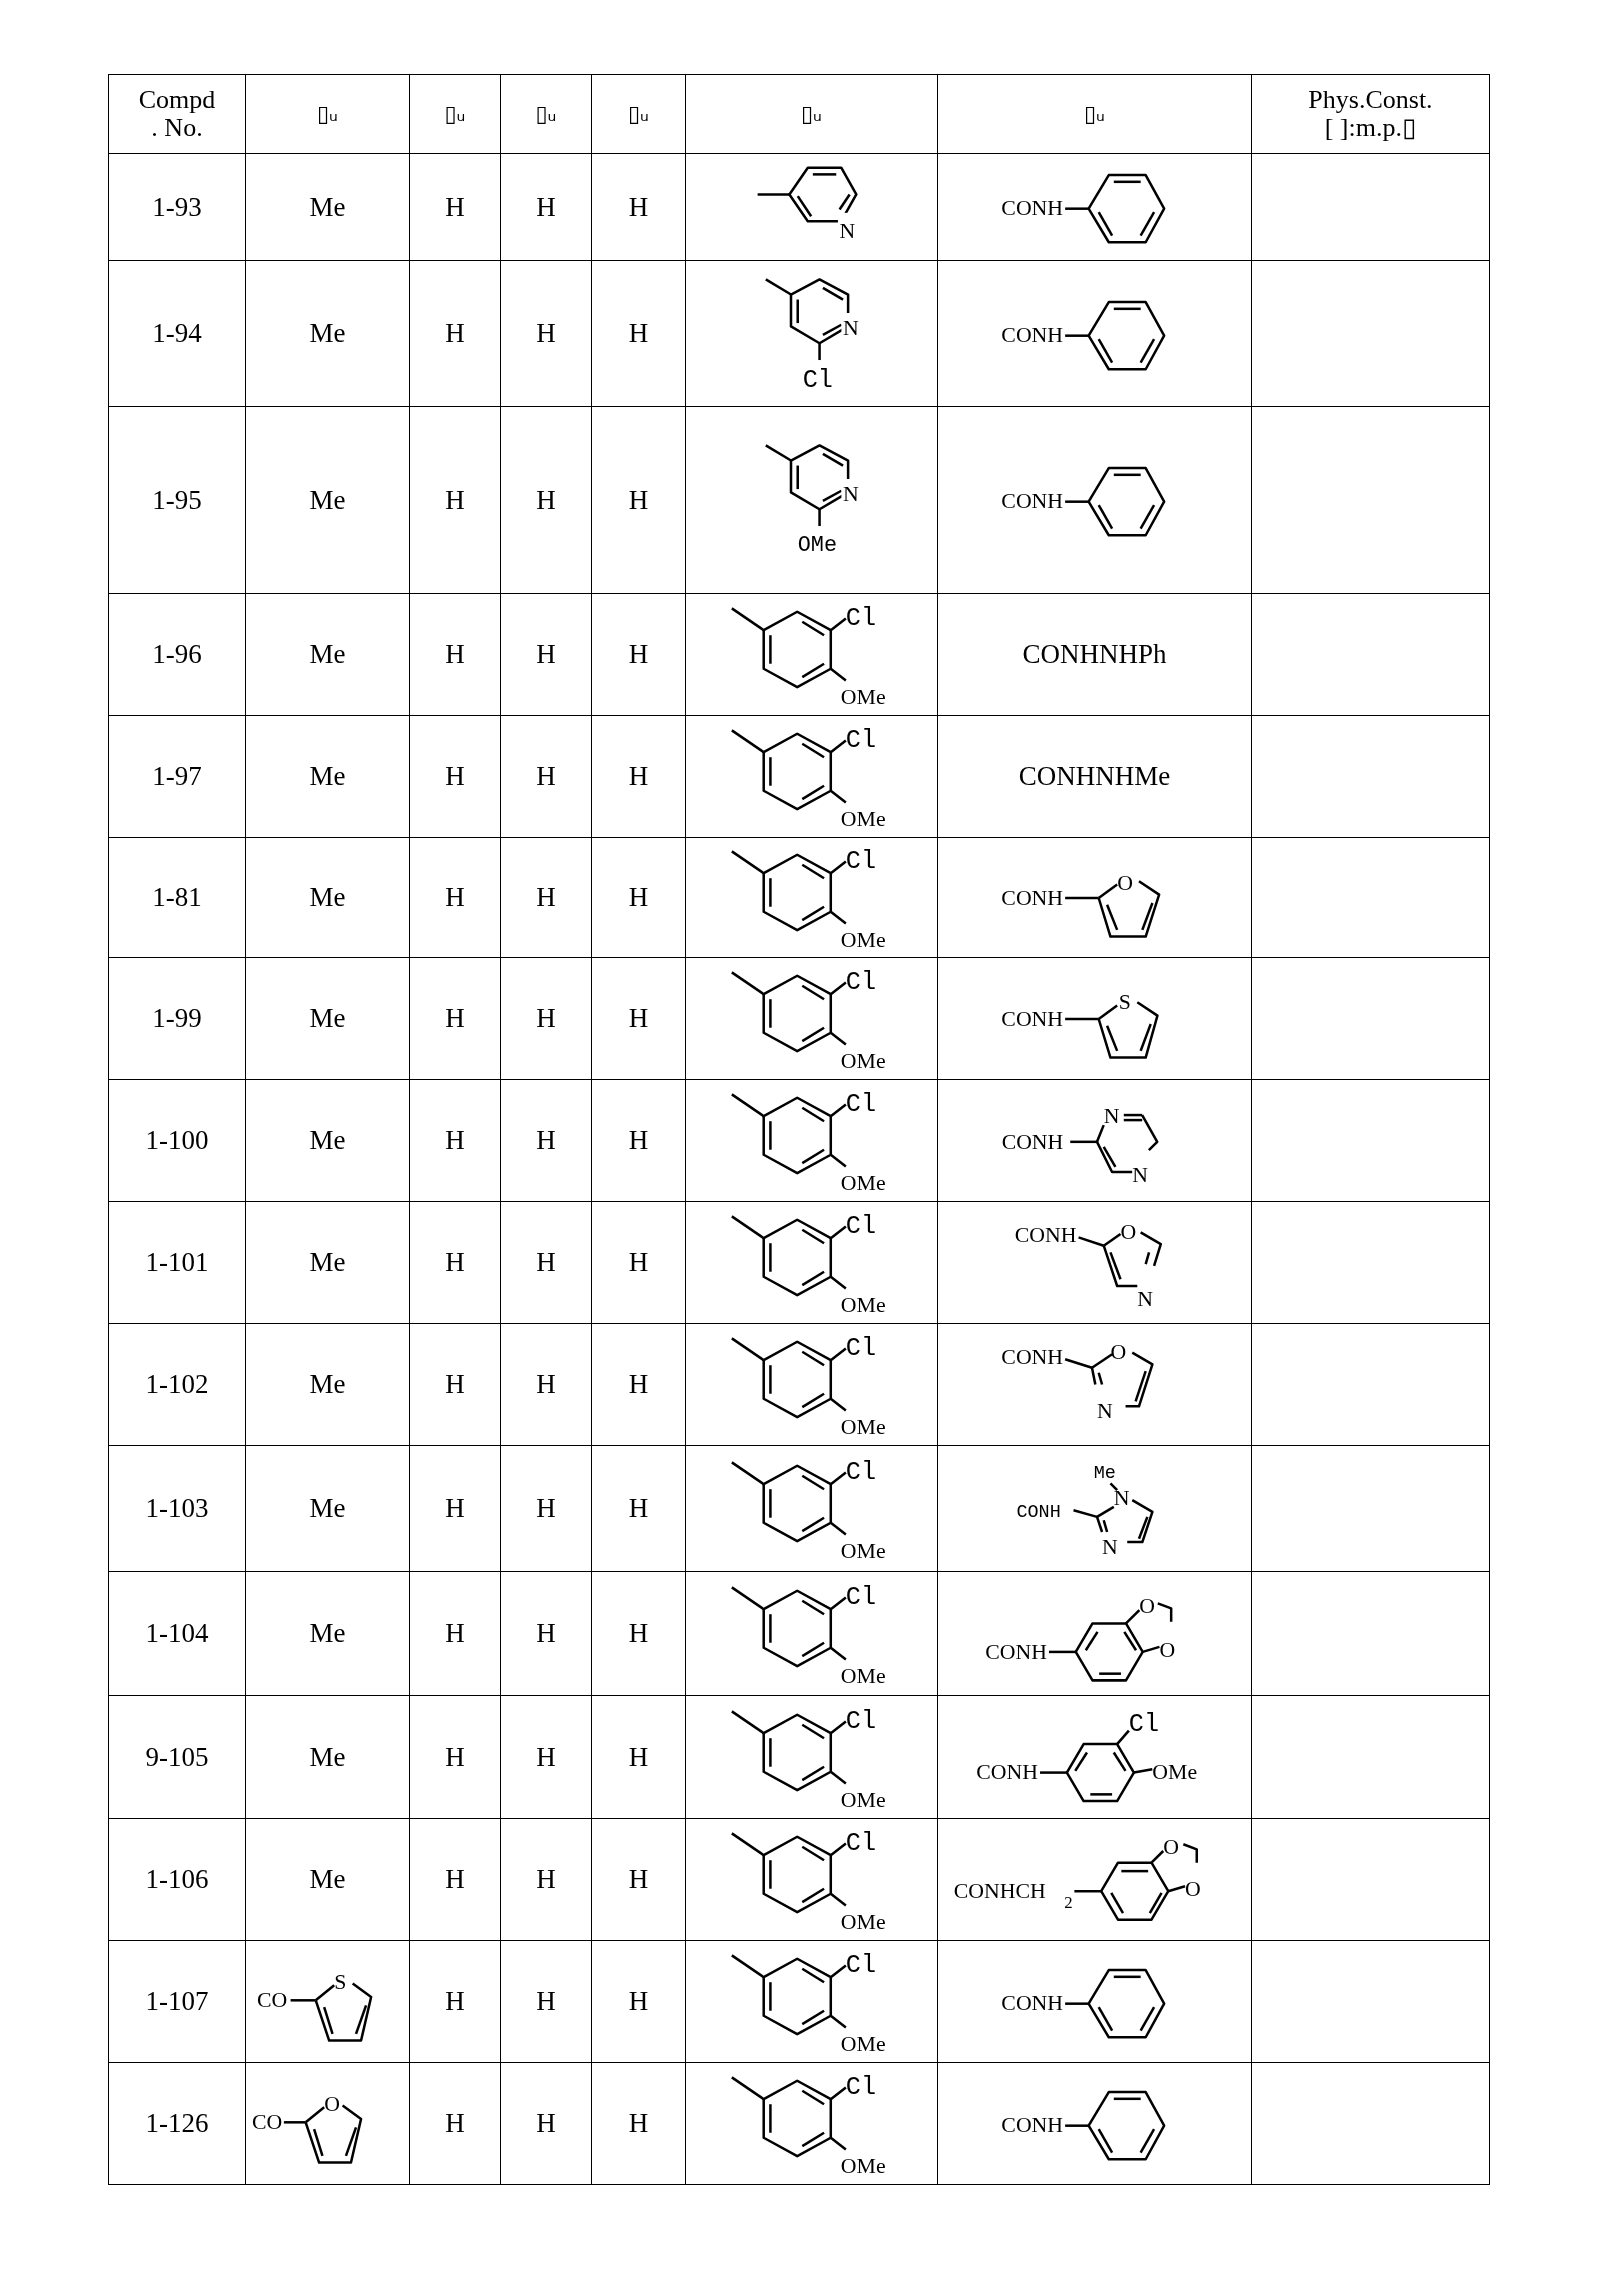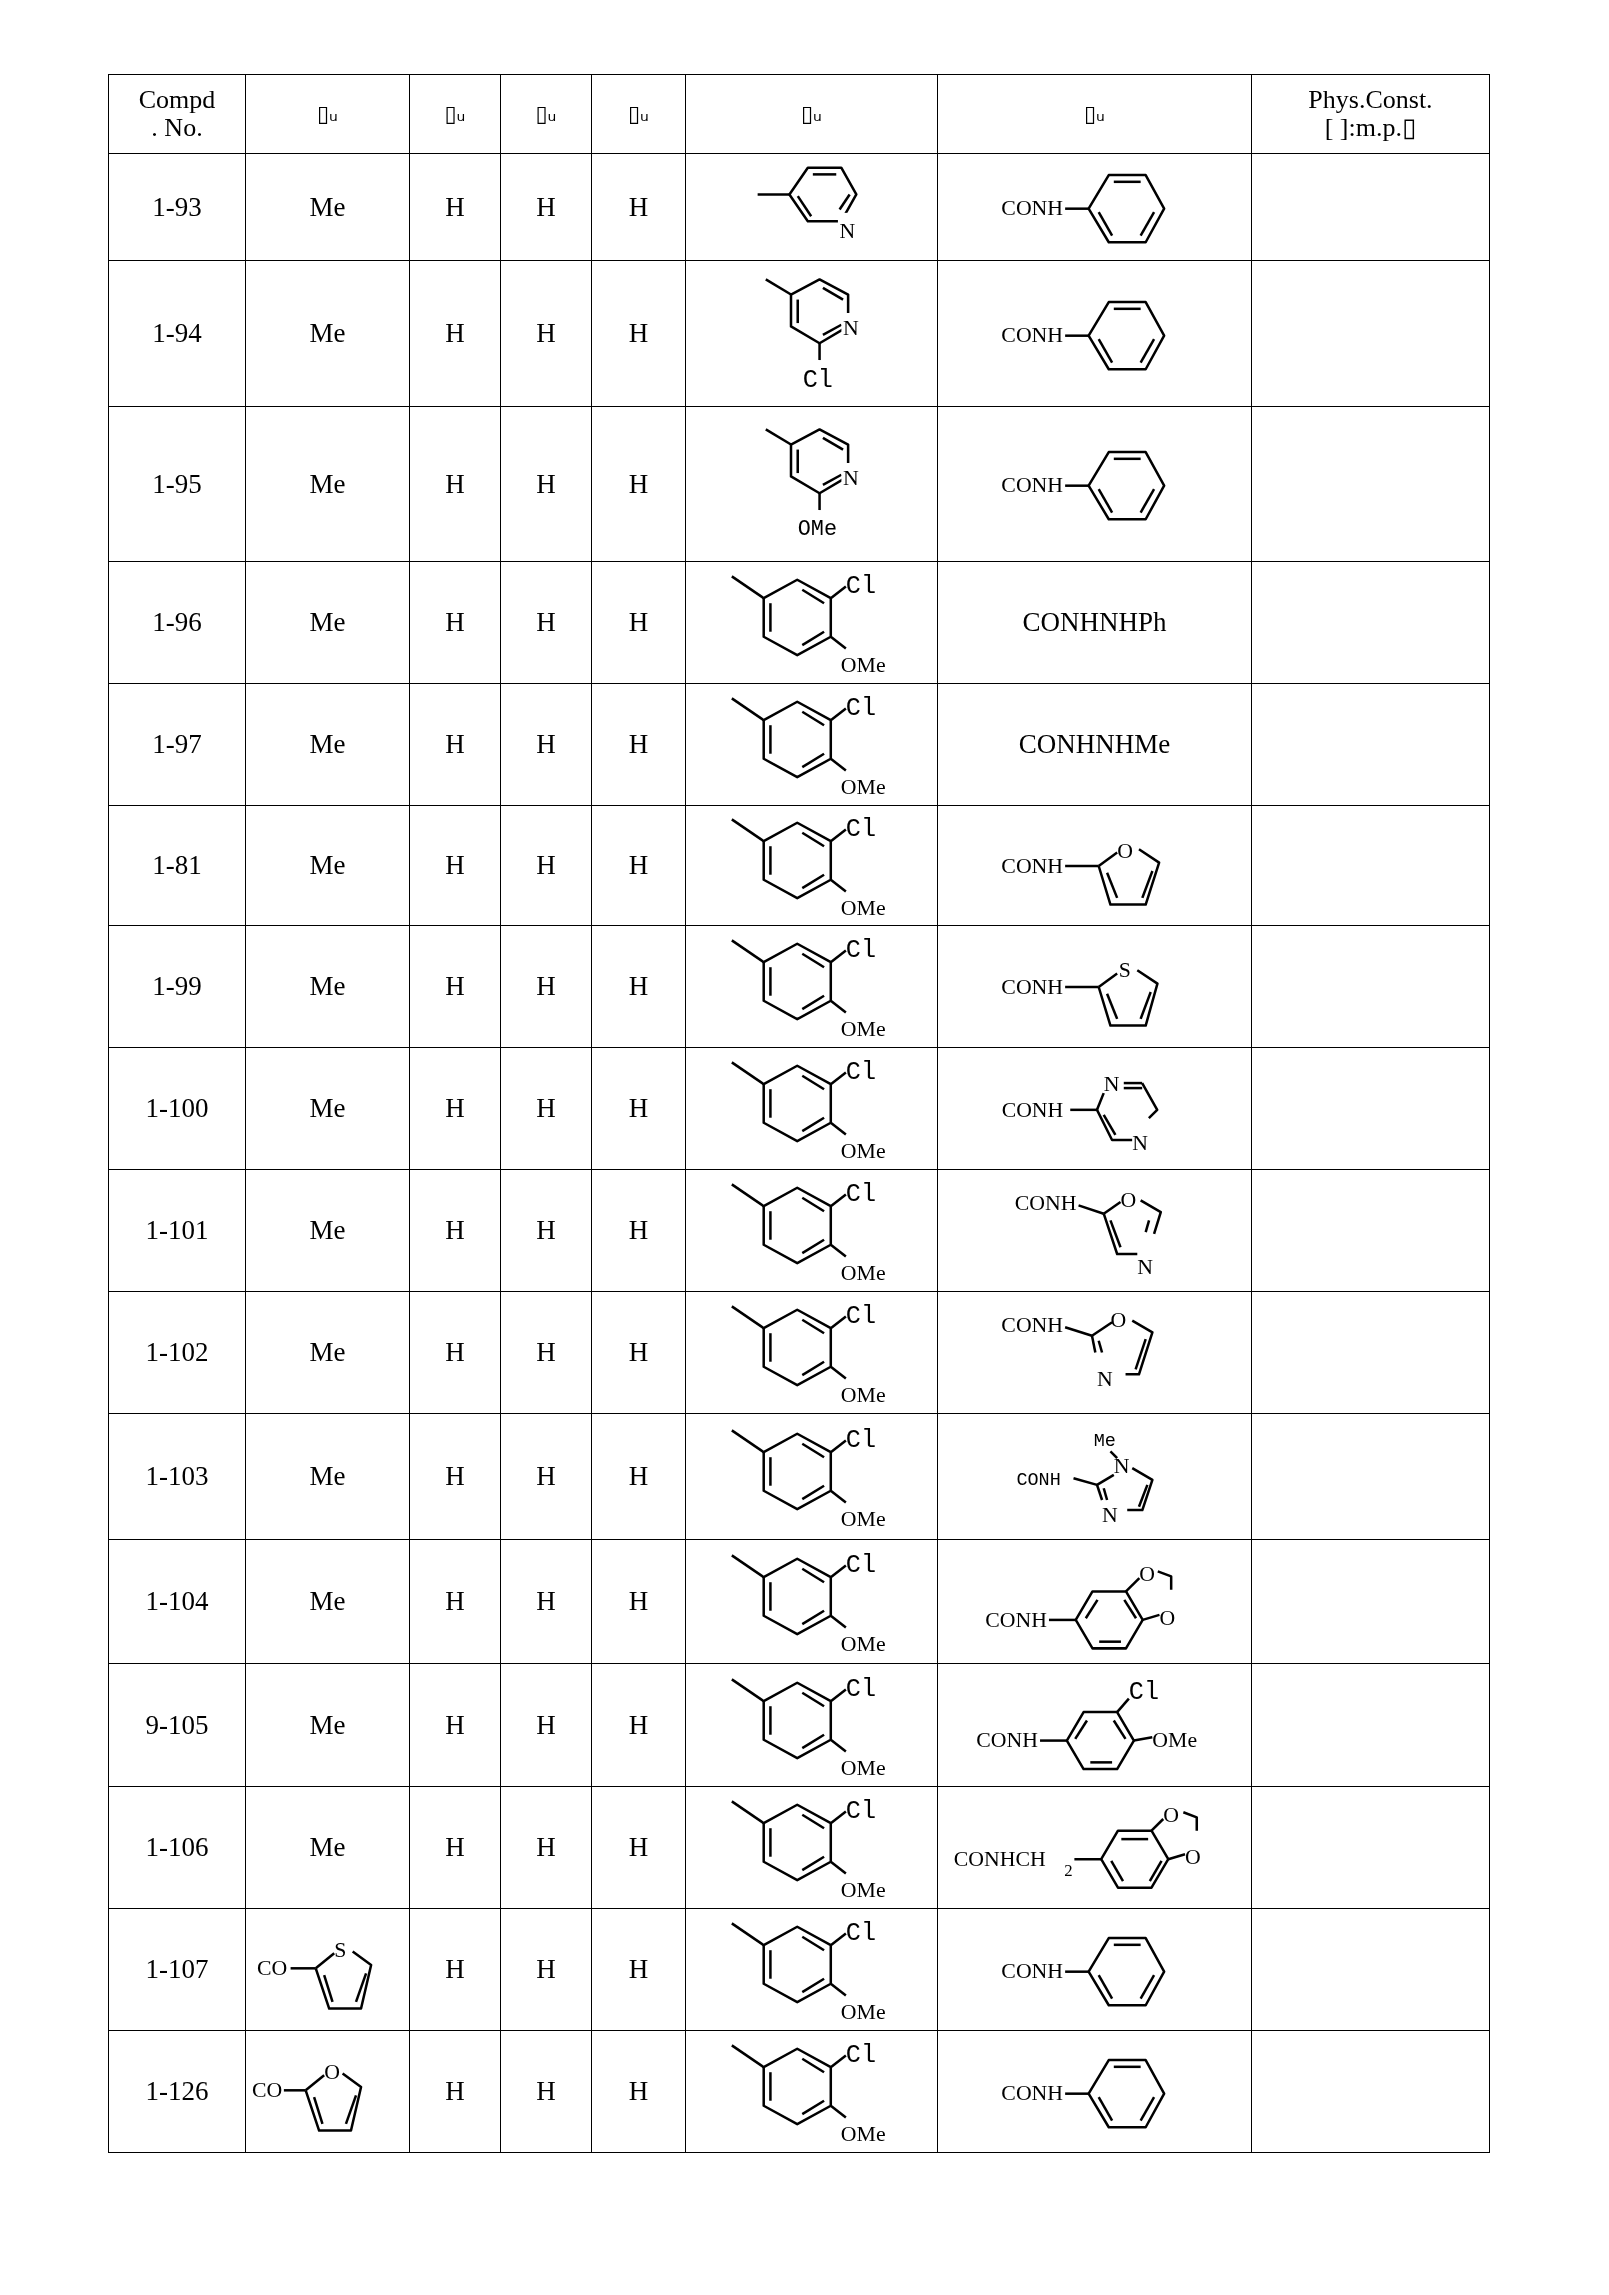--- a/index.html
+++ b/index.html
@@ -101,21 +101,21 @@
     <text x="4" y="60" class="small">CONH</text>
     <line x1="80" y1="52" x2="108" y2="52"></line>
     <polygon points="108,52 132,12 176,12 198,52 176,92 132,92"></polygon>
     <line x1="138" y1="20" x2="170" y2="20"></line>
     <line x1="120" y1="56" x2="136" y2="84"></line>
     <line x1="186" y1="56" x2="170" y2="84"></line>
   </svg>
         </td>
         <td></td>
       </tr>
-      <tr style="height: 155px;">
+      <tr style="height: 187px;">
         <td class="idcell">1-95</td>
         <td class="idcell">Me</td>
         <td class="hcell">H</td>
         <td class="hcell">H</td>
         <td class="hcell">H</td>
         <td>
           <svg width="126" height="126" viewBox="0 0 150 150" style="font-size:32px">
     <line x1="20" y1="10" x2="50" y2="28"></line>
     <polygon points="50,28 84,10 118,28 118,66 84,86 50,66"></polygon>
     <line x1="88" y1="20" x2="112" y2="34"></line>

